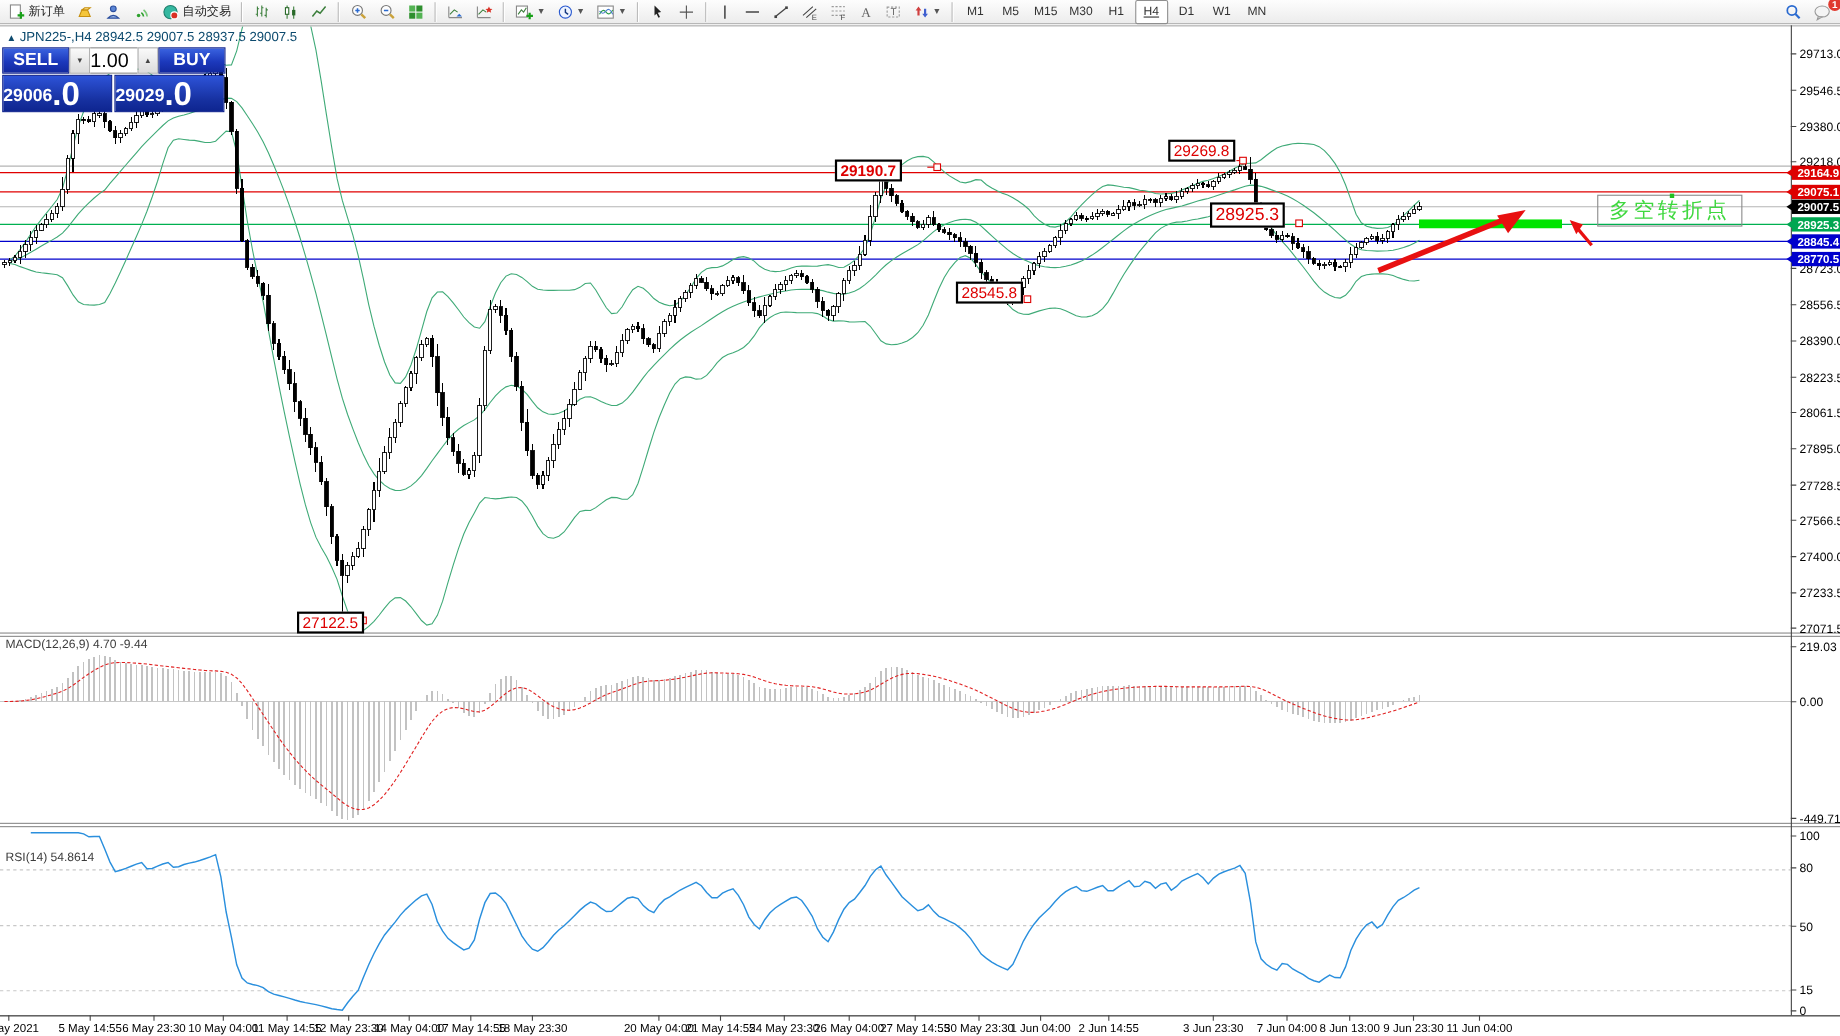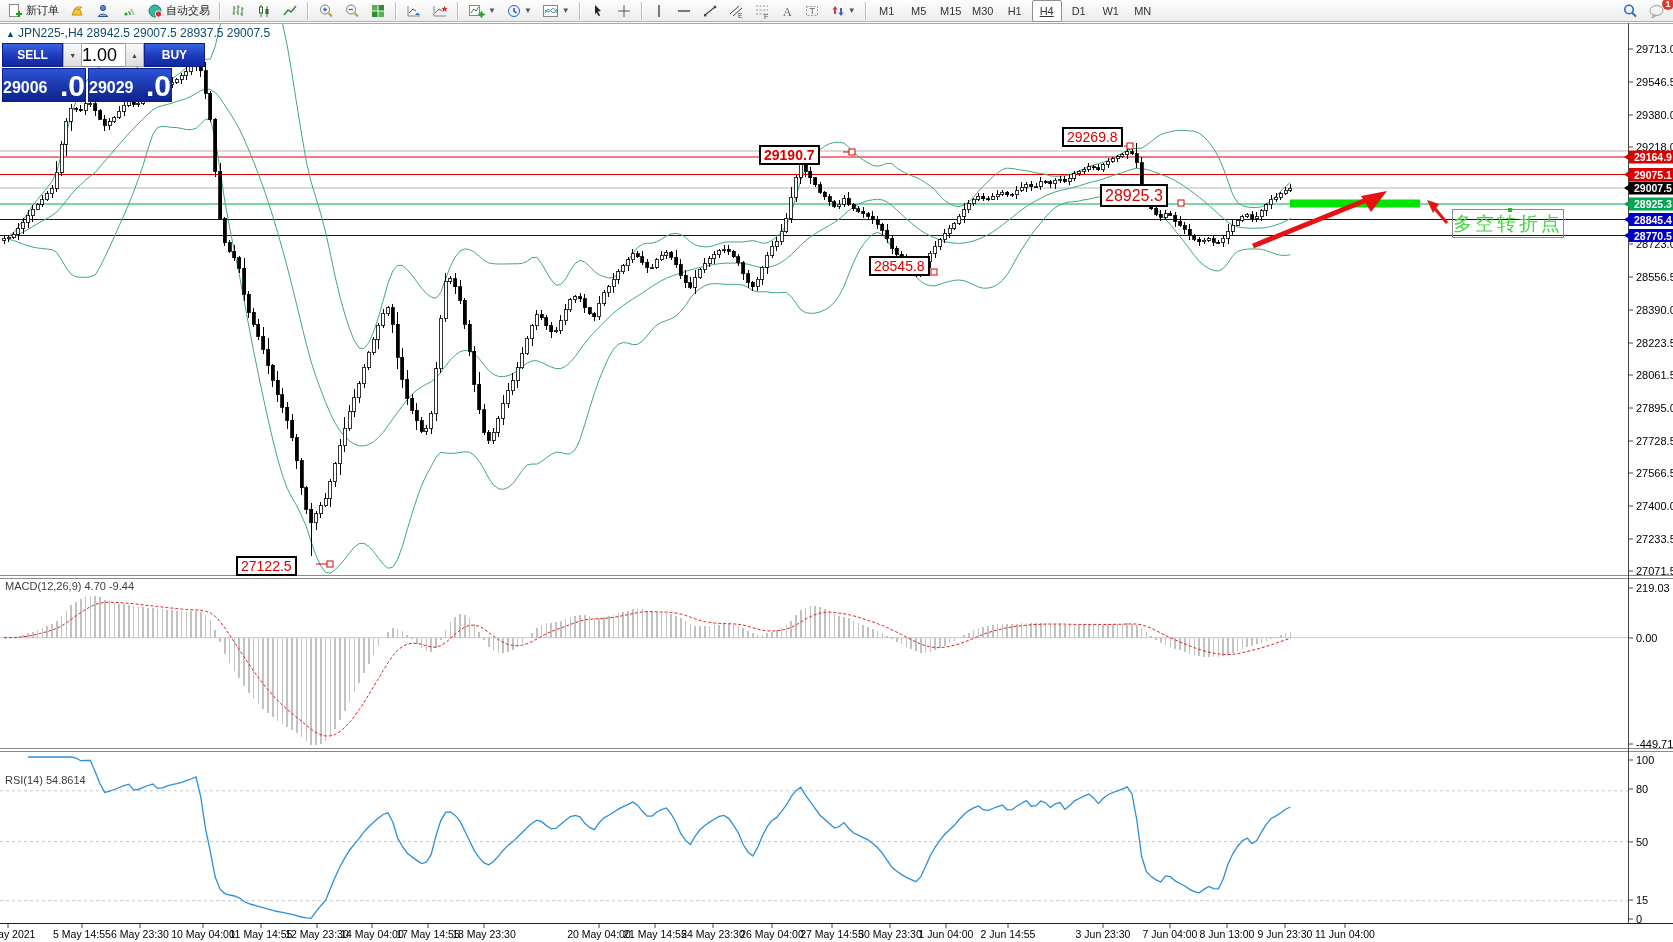--- a/index.html
+++ b/index.html
@@ -27,28 +27,28 @@
   #rsi-label{position:absolute;left:5px;top:774px;font-size:11px;color:#3c3c3c;z-index:6;}
   .callout{position:absolute;border:2px solid #000000;color:#dd0000;background:#fff;
     font-size:14px;line-height:16px;padding:0 3px;z-index:7;white-space:nowrap;}
   .callout.big{font-size:16px;line-height:19px;}
   #note{position:absolute;border:1px solid #8a8a8a;color:#3fd83f;z-index:7;
     font-size:19px;letter-spacing:3px;text-align:center;box-sizing:border-box;}
   #note:before{content:"";position:absolute;top:-2px;left:50%;width:4px;height:4px;background:#22c022;}
   
   #trade{position:absolute;left:2px;top:43px;width:203px;z-index:10;font-weight:bold;}
   #trade .row1{display:flex;height:24px;}
-  .obtn{color:#fff;font-size:12px;display:flex;align-items:center;justify-content:center;width:62px;
+  .obtn{color:#fff;font-size:16px;display:flex;align-items:center;justify-content:center;width:62px;
     background:linear-gradient(#3a63e0,#1c39bc 55%,#12289f);border:1px solid #0a1f8c;box-sizing:border-box;}
   .spin{flex:1;display:flex;border:1px solid #8a8a8a;border-left:none;border-right:none;box-sizing:border-box;background:#fff;}
   .spinbtn{width:17px;background:linear-gradient(#fafafa,#dcdcdc);border:1px solid #aaa;color:#444;
     font-size:7px;display:flex;align-items:center;justify-content:center;}
   .vol{flex:1;font-weight:normal;font-size:18px;display:flex;align-items:center;justify-content:flex-end;padding-right:8px;color:#000;}
   #trade .row2{display:flex;height:34px;margin-top:1px;}
-  .pbox{width:84px;color:#fff;display:flex;align-items:flex-end;justify-content:space-between;
+  .pbox{width:100px;color:#fff;display:flex;align-items:flex-end;justify-content:flex-start;
     background:linear-gradient(#2d53d8,#16309f 70%,#0e2590);border:1px solid #0a1f8c;box-sizing:border-box;}
   .pbox:first-child{margin-right:2px;}
   .pmain{font-size:16px;line-height:26px;}
   .pbig{font-size:30px;line-height:30px;}
   svg#cv{position:absolute;left:0;top:0;z-index:1;}
 </style>
 </head>
 <body>
 
 <div id="stage">
@@ -1248,20 +1248,20 @@
       <div class="pbox">
         <span class="pmain">29029</span>
           <span class="pbig">.0</span>
       </div>
     </div>
   </div>
 
   <div id="macd-label">MACD(12,26,9) 4.70 -9.44</div>
   <div id="rsi-label">RSI(14) 54.8614</div>
 
-  <div id="note" style="left: 1452px; top: 177px; width: 112px; height: 29px; line-height: 27px; margin-top: 32px;">多空转折点</div>
+  <div id="note" style="left: 1452px; top: 177px; width: 132px; height: 29px; line-height: 27px;">多空转折点</div>
 
 <div class="callout" style="left: 759px; top: 145px; font-weight: bold;">29190.7</div>
     <div class="callout" style="left: 1062px; top: 127px;">29269.8</div>
     <div class="callout big" style="left: 1100px; top: 184px;">28925.3</div>
     <div class="callout" style="left: 869px; top: 256px; text-align: center;">28545.8</div>
-    <div class="callout" style="left: 236px; top: 556px;">27122.5</div>
+    <div class="callout" style="left: 270px; top: 556px;">27122.5</div>
   </div>
 
 </body></html>

